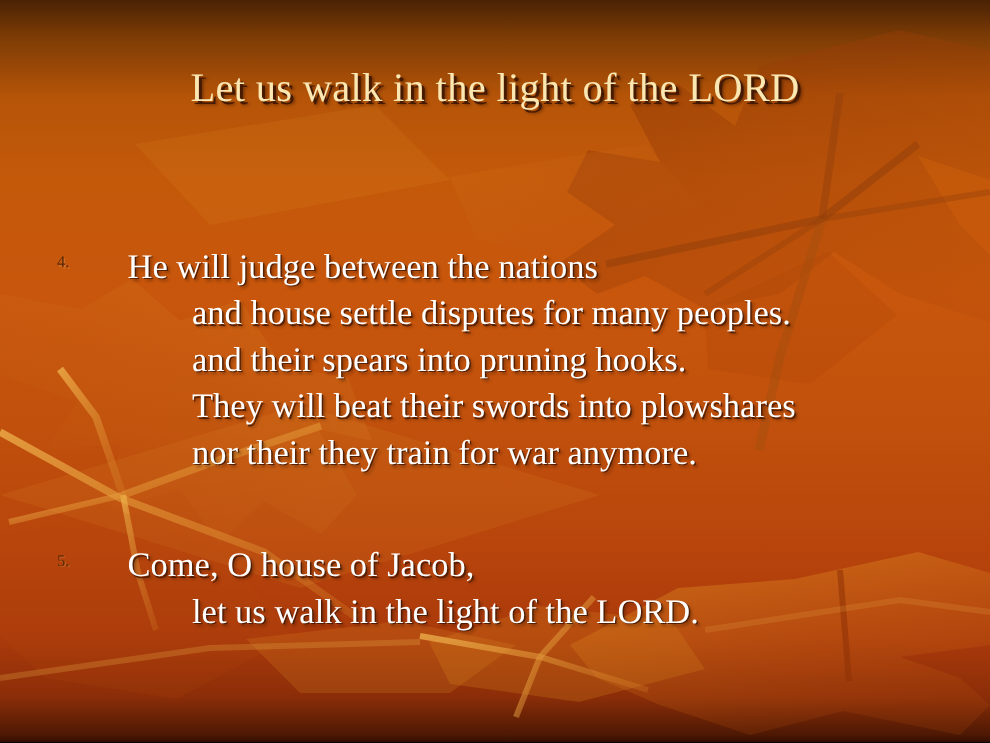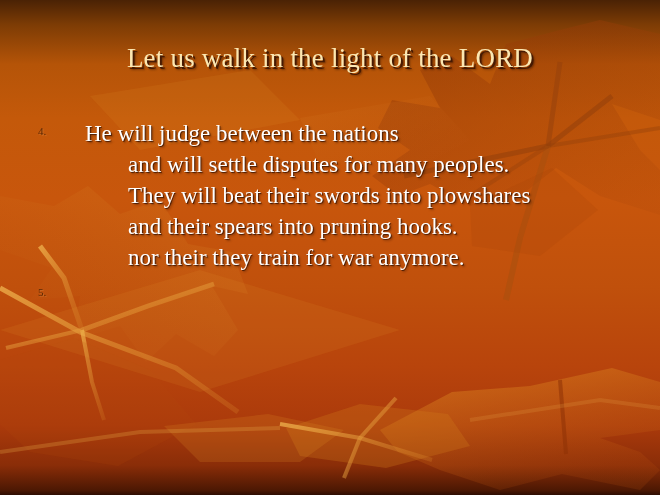--- a/index.html
+++ b/index.html
@@ -81,20 +81,21 @@
     left: 38px;
     top: 8px;
     font-family: "Liberation Serif", "DejaVu Serif", serif;
     font-size: 11px;
     line-height: 11px;
     color: #5d2a06;
     text-shadow: 1px 1px 0 rgba(235,180,110,0.25);
   }
   .verse-lines {
     display: block;
+    margin-top: 44px;
   }
   .vline {
     display: block;
     font-family: "Liberation Serif", "DejaVu Serif", serif;
     font-size: 23px;
     line-height: 31px;
     color: #ffffff;
     white-space: nowrap;
     text-shadow:
       1px 1px 0px rgba(64,24,4,0.80),
@@ -180,26 +181,30 @@
   <div id="title-bar">
     <span id="slide-title">Let us walk in the light of the LORD</span>
   </div>
 
   <div id="body-list">
 
     <div class="verse-item">
       <span class="verse-marker">4.</span>
       <span class="verse-lines">
         <span class="vline">He will judge between the nations</span>
-        <span class="vline indent">and will settle disputes for many peoples.</span>
+        <span class="vline indent">and house settle disputes for many peoples.</span>
+        <span class="vline indent">and their spears into pruning hooks.</span>
         <span class="vline indent">They will beat their swords into plowshares</span>
-        <span class="vline indent">and their spears into pruning hooks.</span>
         <span class="vline indent">nor their they train for war anymore.</span>
       </span>
     </div>
 
     <div class="verse-item">
       <span class="verse-marker">5.</span>
+      <span class="verse-lines">
+        <span class="vline">Come, O house of Jacob,</span>
+        <span class="vline indent">let us walk in the light of the LORD.</span>
+      </span>
     </div>
 
   </div>
 
 </div>
 
 </body></html>

